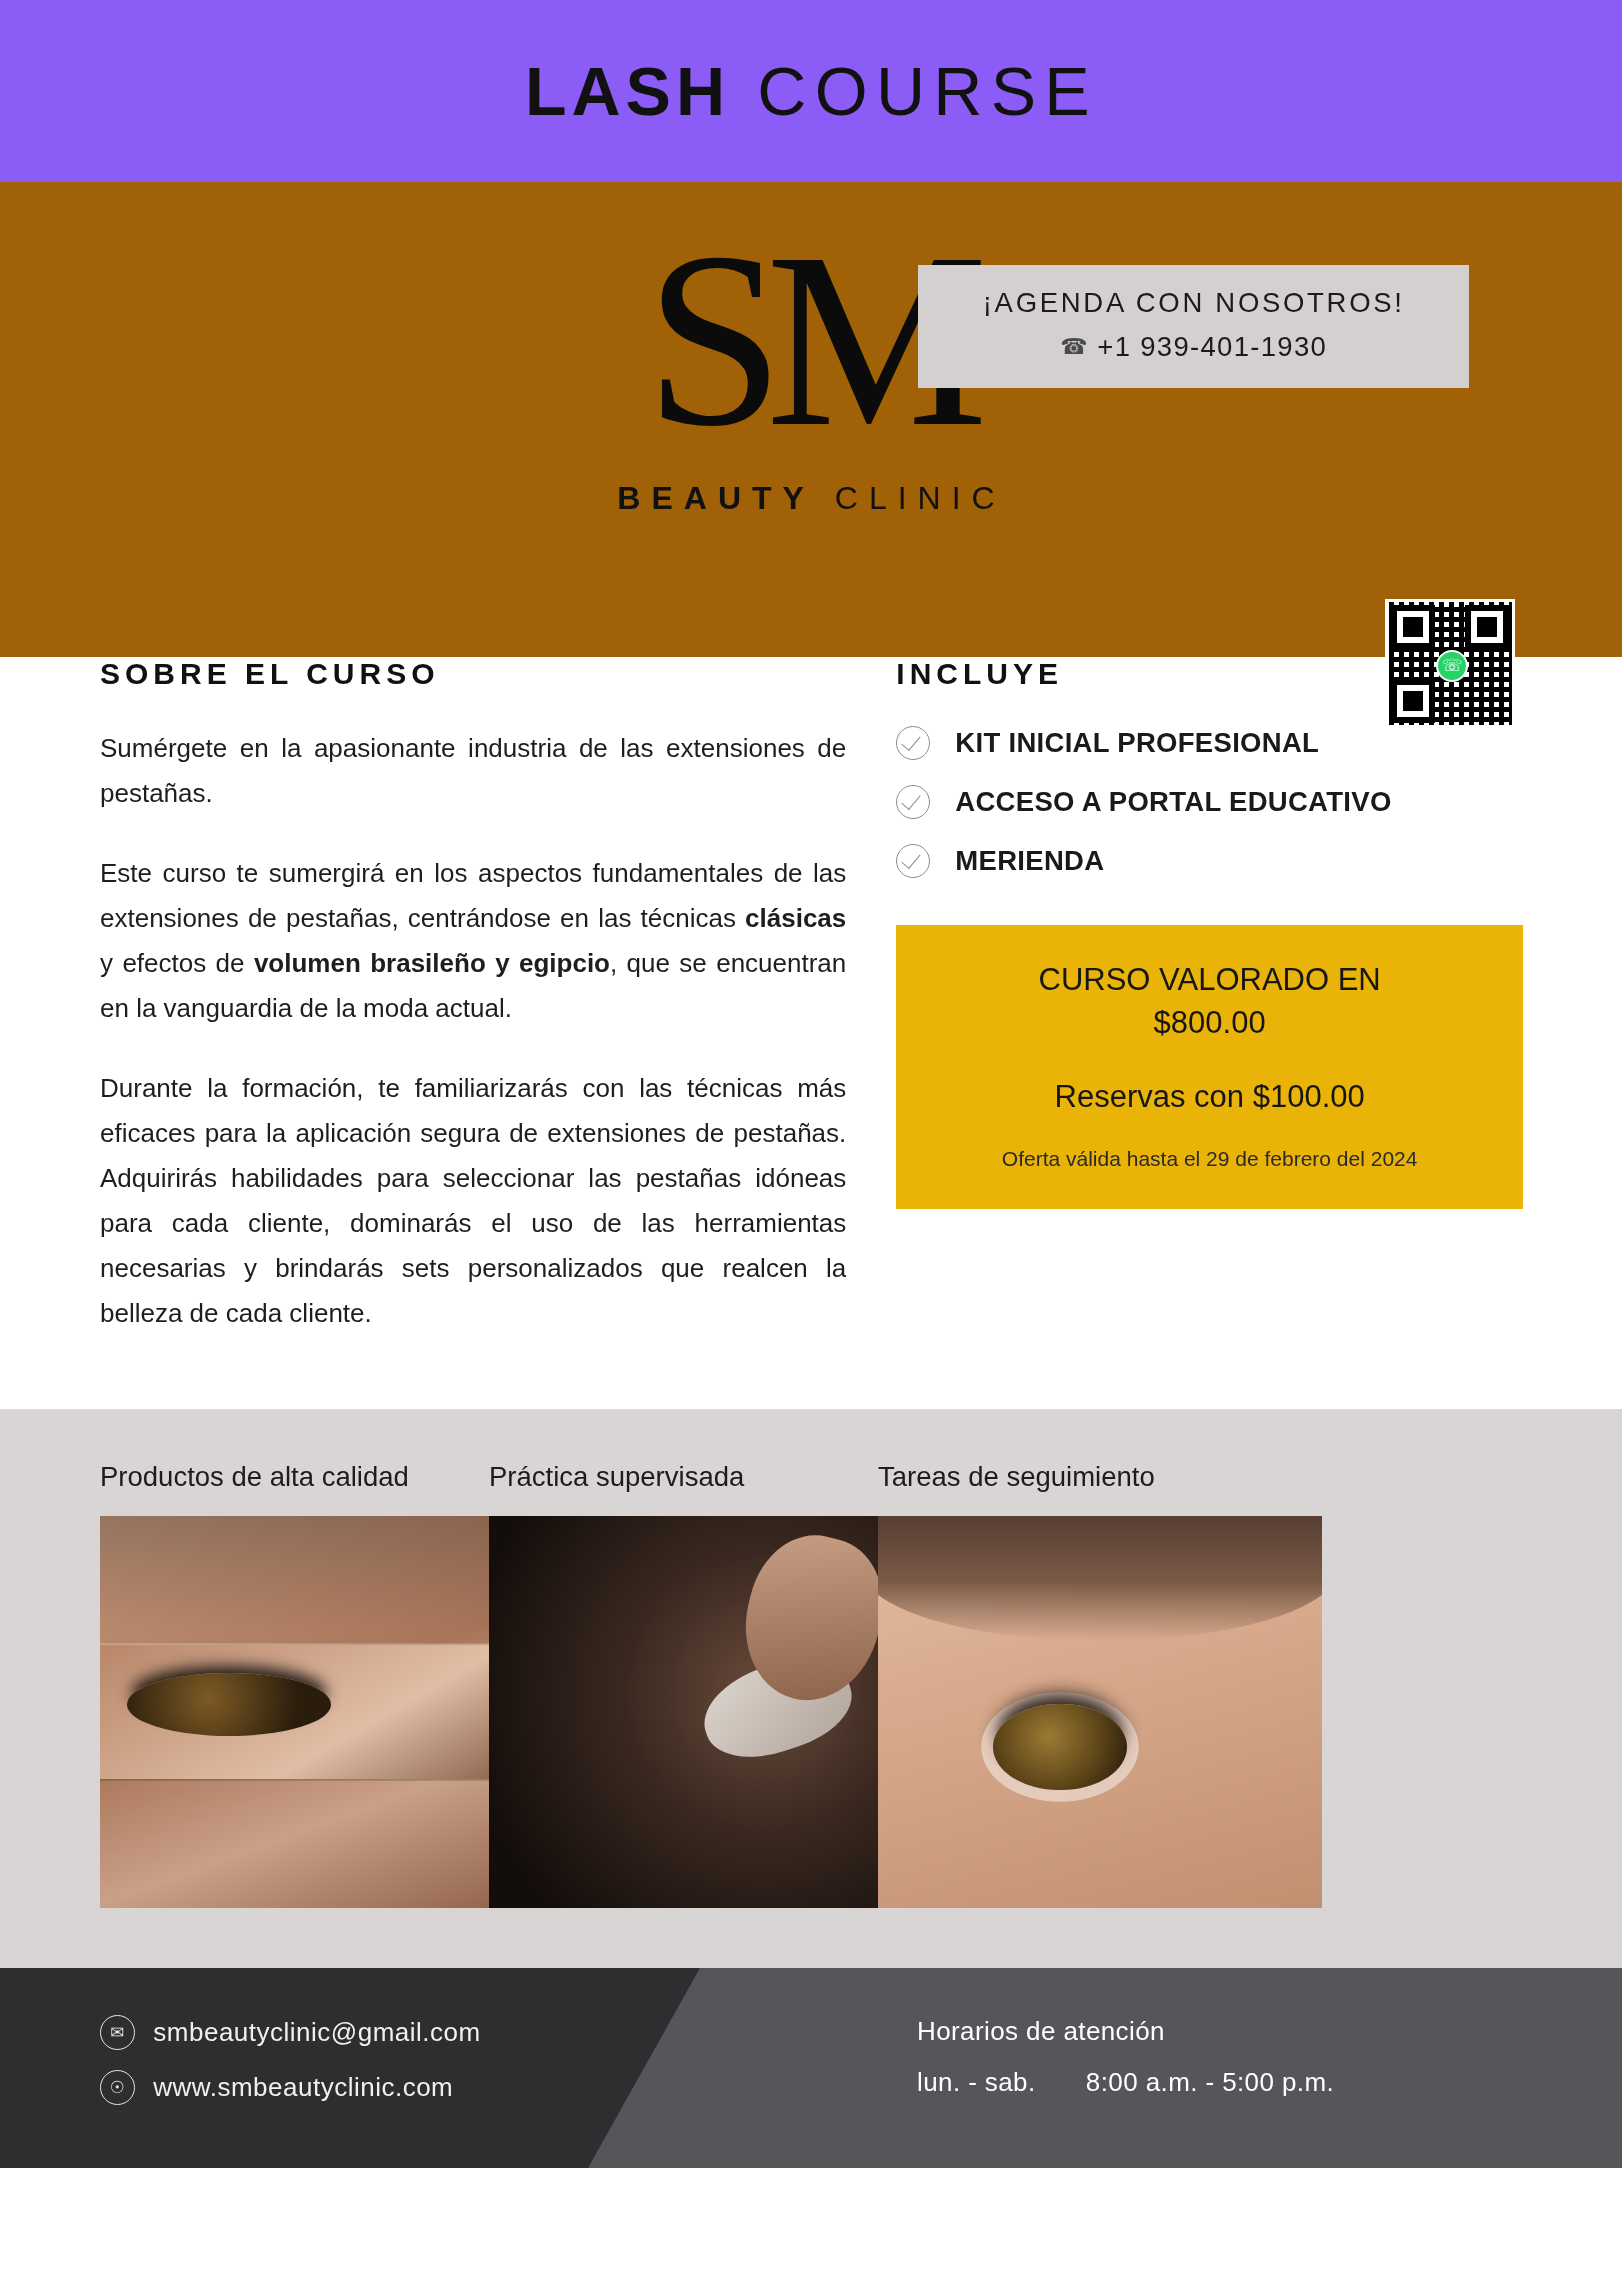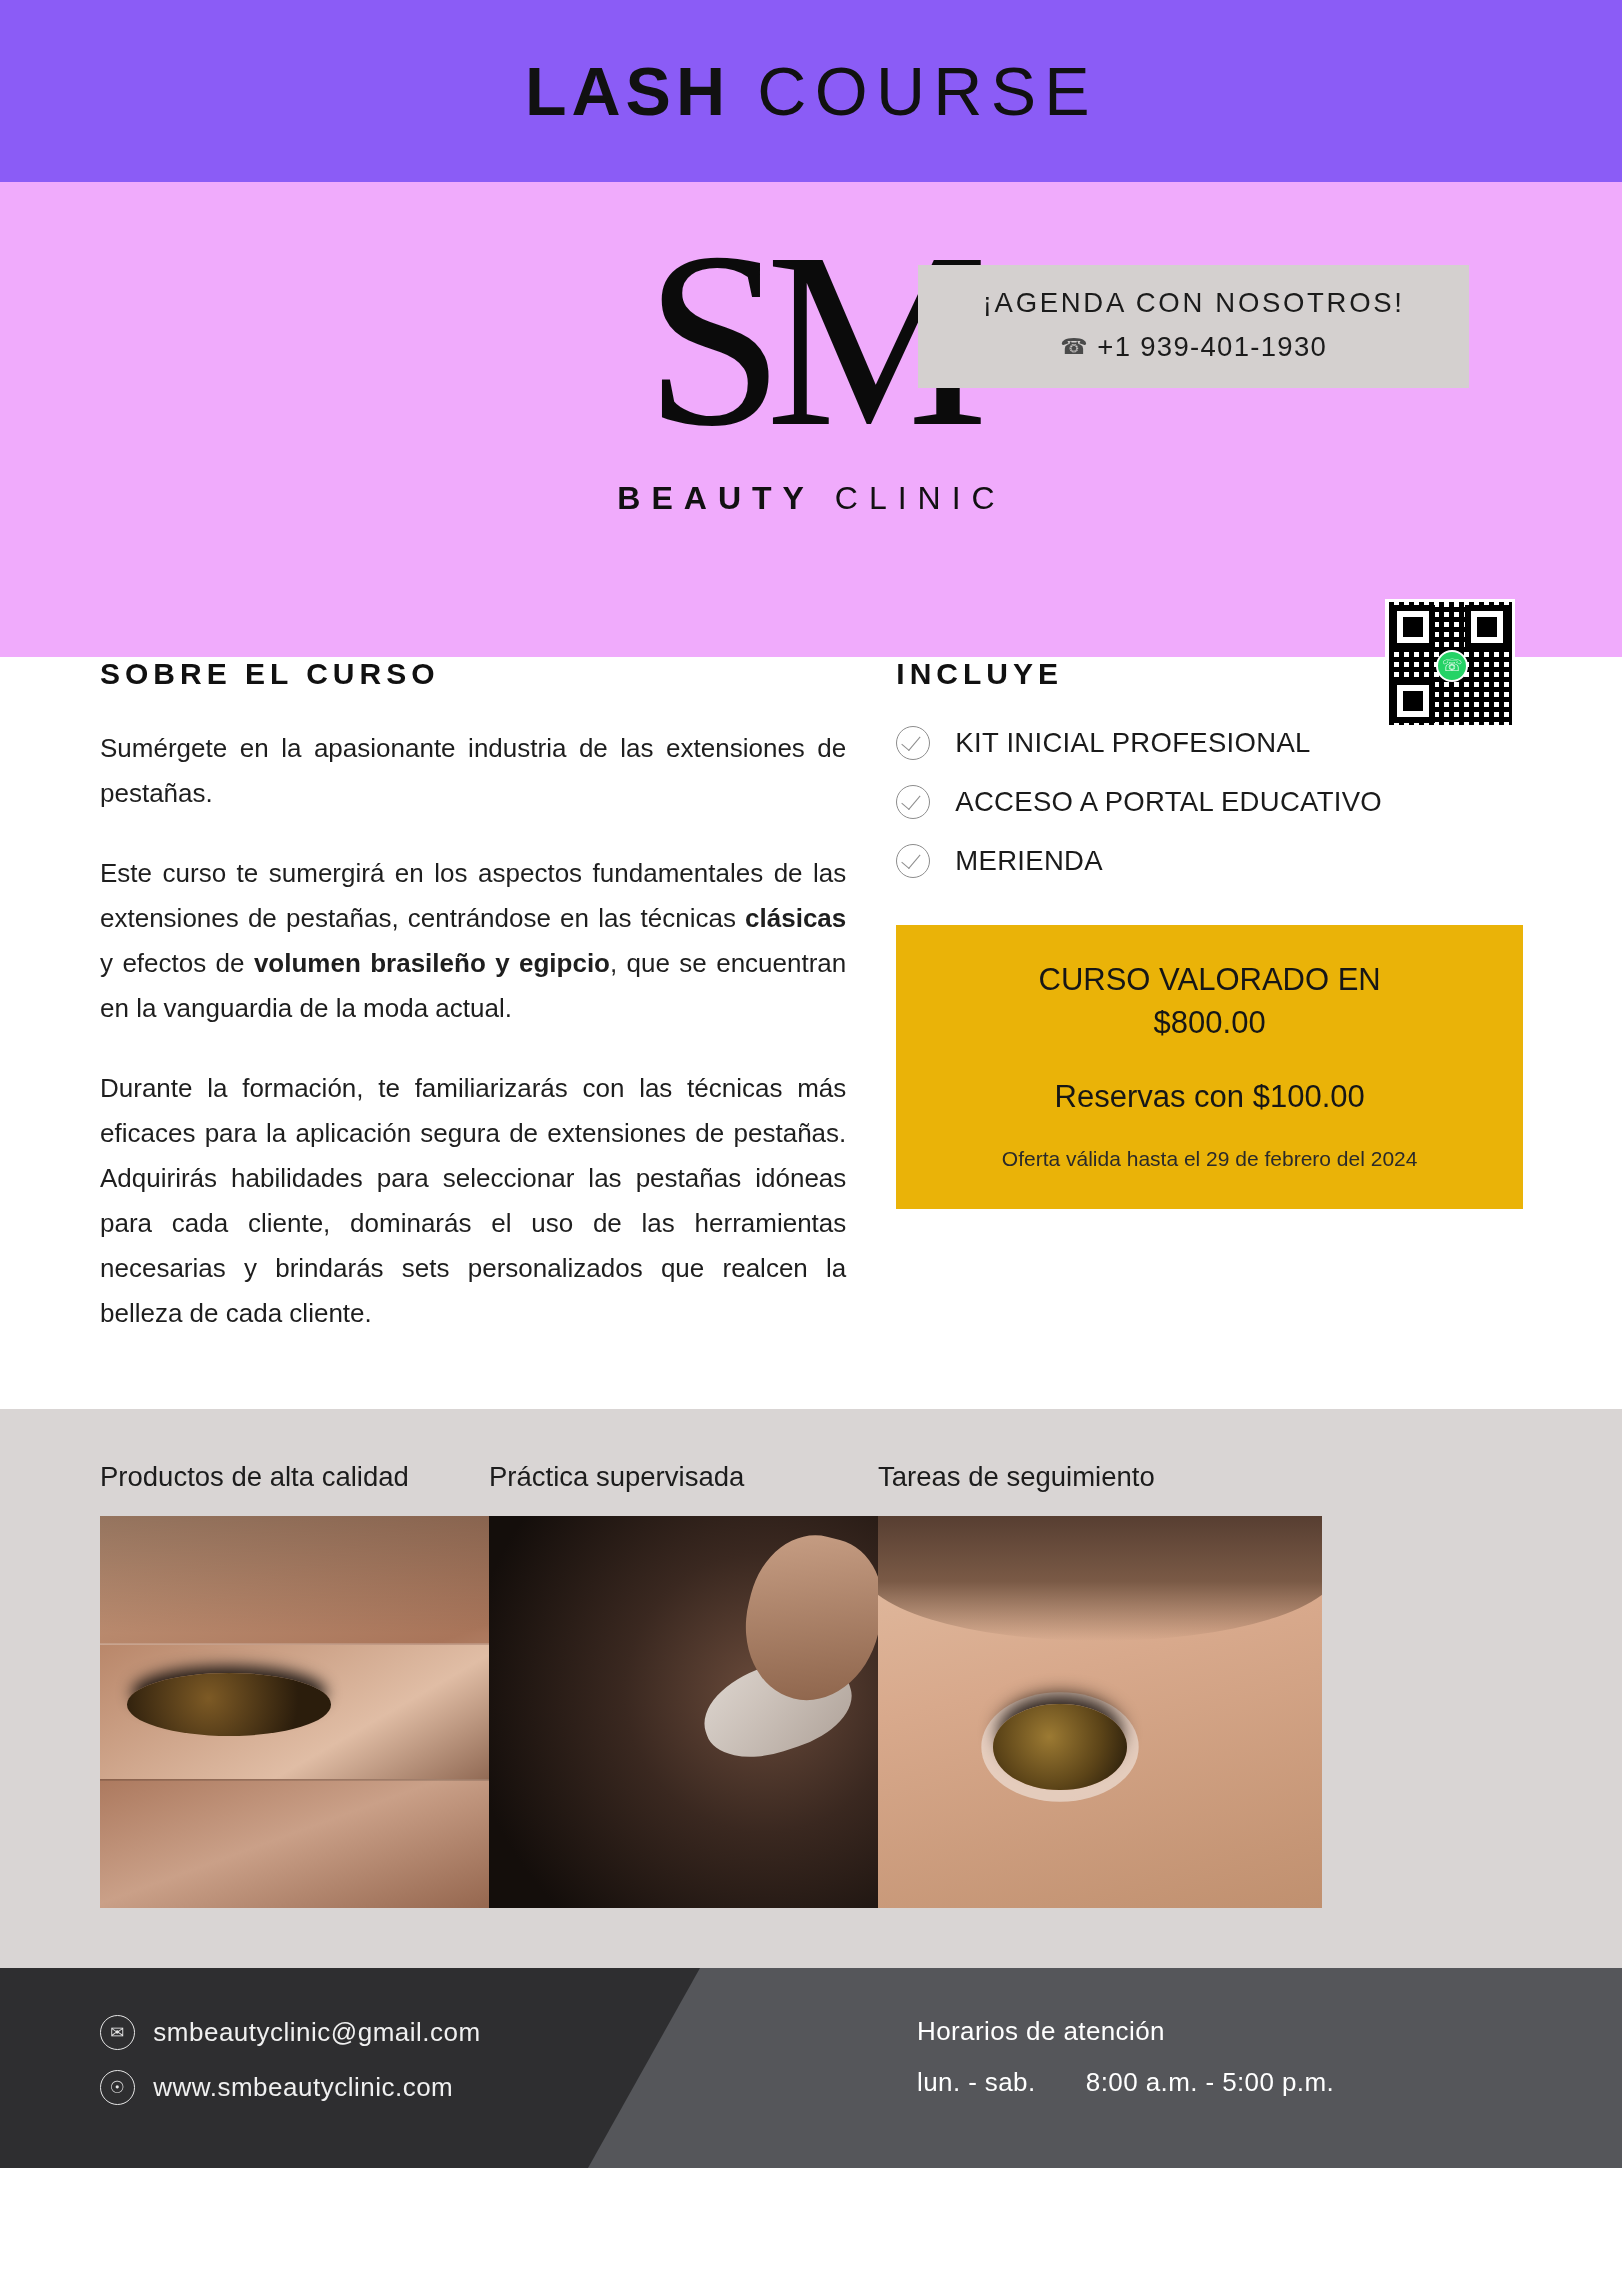--- a/index.html
+++ b/index.html
@@ -33,21 +33,21 @@
   }
   .header-title b {
     font-weight: 800;
     letter-spacing: 5px;
   }
 
   
   .logo-area {
     position: relative;
     height: 475px;
-    background: #f0abfc;
+    background: #a16207;
   }
   .logo-wrap {
     position: absolute;
     left: 50%;
     transform: translateX(-50%);
     top: 33px;
     width: 584px;
     text-align: center;
   }
   .logo-sm {
@@ -185,21 +185,21 @@
   }
   .check-ico:after {
     content: "";
     position: absolute;
     left: 9.2px; top: 5px;
     width: 9.2px; height: 16.7px;
     border: solid #8d8d8d;
     border-width: 0 1.7px 1.7px 0;
     transform: rotate(40deg);
   }
-  .inc-label { font-size: 27.5px; color: #1a1a1a; letter-spacing: 0.3px; }
+  .inc-label { font-size: 27.5px; color: #1a1a1a; letter-spacing: 0.3px; font-weight: bold; }
   .inc-label.strong { font-weight: 700; }
 
   
   .price-box {
     margin-top: 47px;
     background: #eab308;
     padding: 33px 25px 38px;
     text-align: center;
   }
   .price-head { font-size: 31px; line-height: 43px; color: #161616; }

